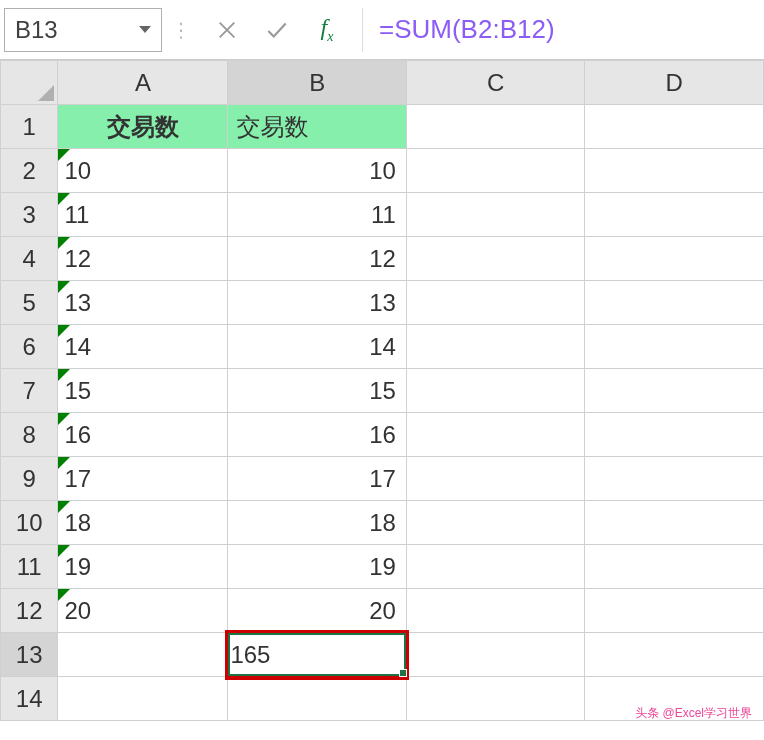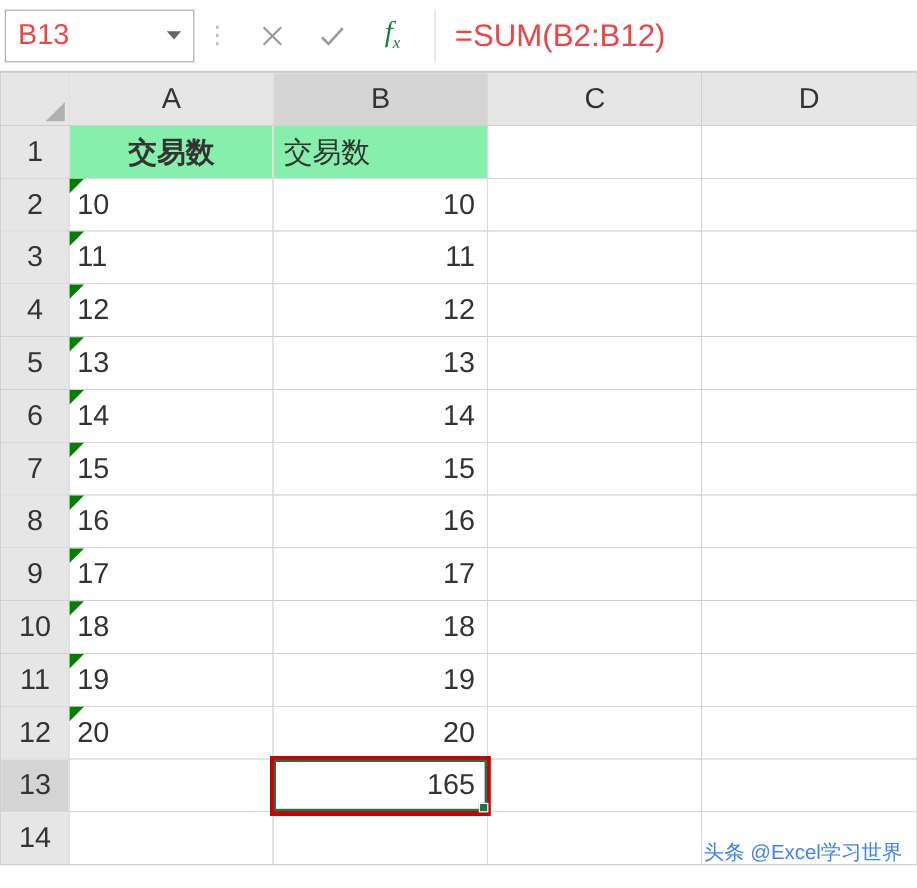--- a/index.html
+++ b/index.html
@@ -22,21 +22,21 @@
     }
     .name-box {
       width: 158px;
       height: 44px;
       border: 1px solid #b0b0b0;
       display: flex;
       align-items: center;
       justify-content: space-between;
       padding: 0 10px;
       font-size: 24px;
-      color: #ef4444;
+      color: #404040;
       background: #fff;
     }
     .name-box-dropdown {
       width: 0; height: 0;
       border-left: 6px solid transparent;
       border-right: 6px solid transparent;
       border-top: 7px solid #666;
     }
     .fb-sep {
       width: 40px;
@@ -63,21 +63,21 @@
       font-family: "Times New Roman", serif;
       font-size: 24px;
       color: #15803d;
     }
     .fx-label sub { font-size: 14px; font-style: italic; }
     .formula-input {
       flex: 1;
       height: 44px;
       padding: 0 16px;
       font-size: 26px;
-      color: #ef4444;
+      color: #8b5cf6;
       display: flex;
       align-items: center;
       border-left: 1px solid #ddd;
       margin-left: 10px;
     }
     
     .sheet {
       border-collapse: collapse;
       width: 100%;
       table-layout: fixed;
@@ -143,37 +143,36 @@
       outline: 5px solid #cc0000;
       outline-offset: -2px;
       z-index: 5;
     }
     .selected-inner {
       width: 100%;
       height: 100%;
       border: 2px solid #1f7246;
       display: flex;
       align-items: center;
-      justify-content: flex-end;
       padding-right: 8px;
       position: relative;
     }
     .fill-handle {
       position: absolute;
       right: -3px; bottom: -3px;
       width: 8px; height: 8px;
       background: #1f7246;
       border: 1px solid #fff;
     }
     .watermark {
       position: absolute;
       right: 12px;
       bottom: 18px;
-      font-size: 17px;
-      color: #3b82f6;
+      font-size: 12px;
+      color: #ec4899;
     }
     .checkmark-svg { width: 26px; height: 26px; }
     .x-svg { width: 22px; height: 22px; }
   </style>
 </head>
 <body>
 
 <div class="formula-bar">
   <div class="name-box">
     <span>B13</span>

